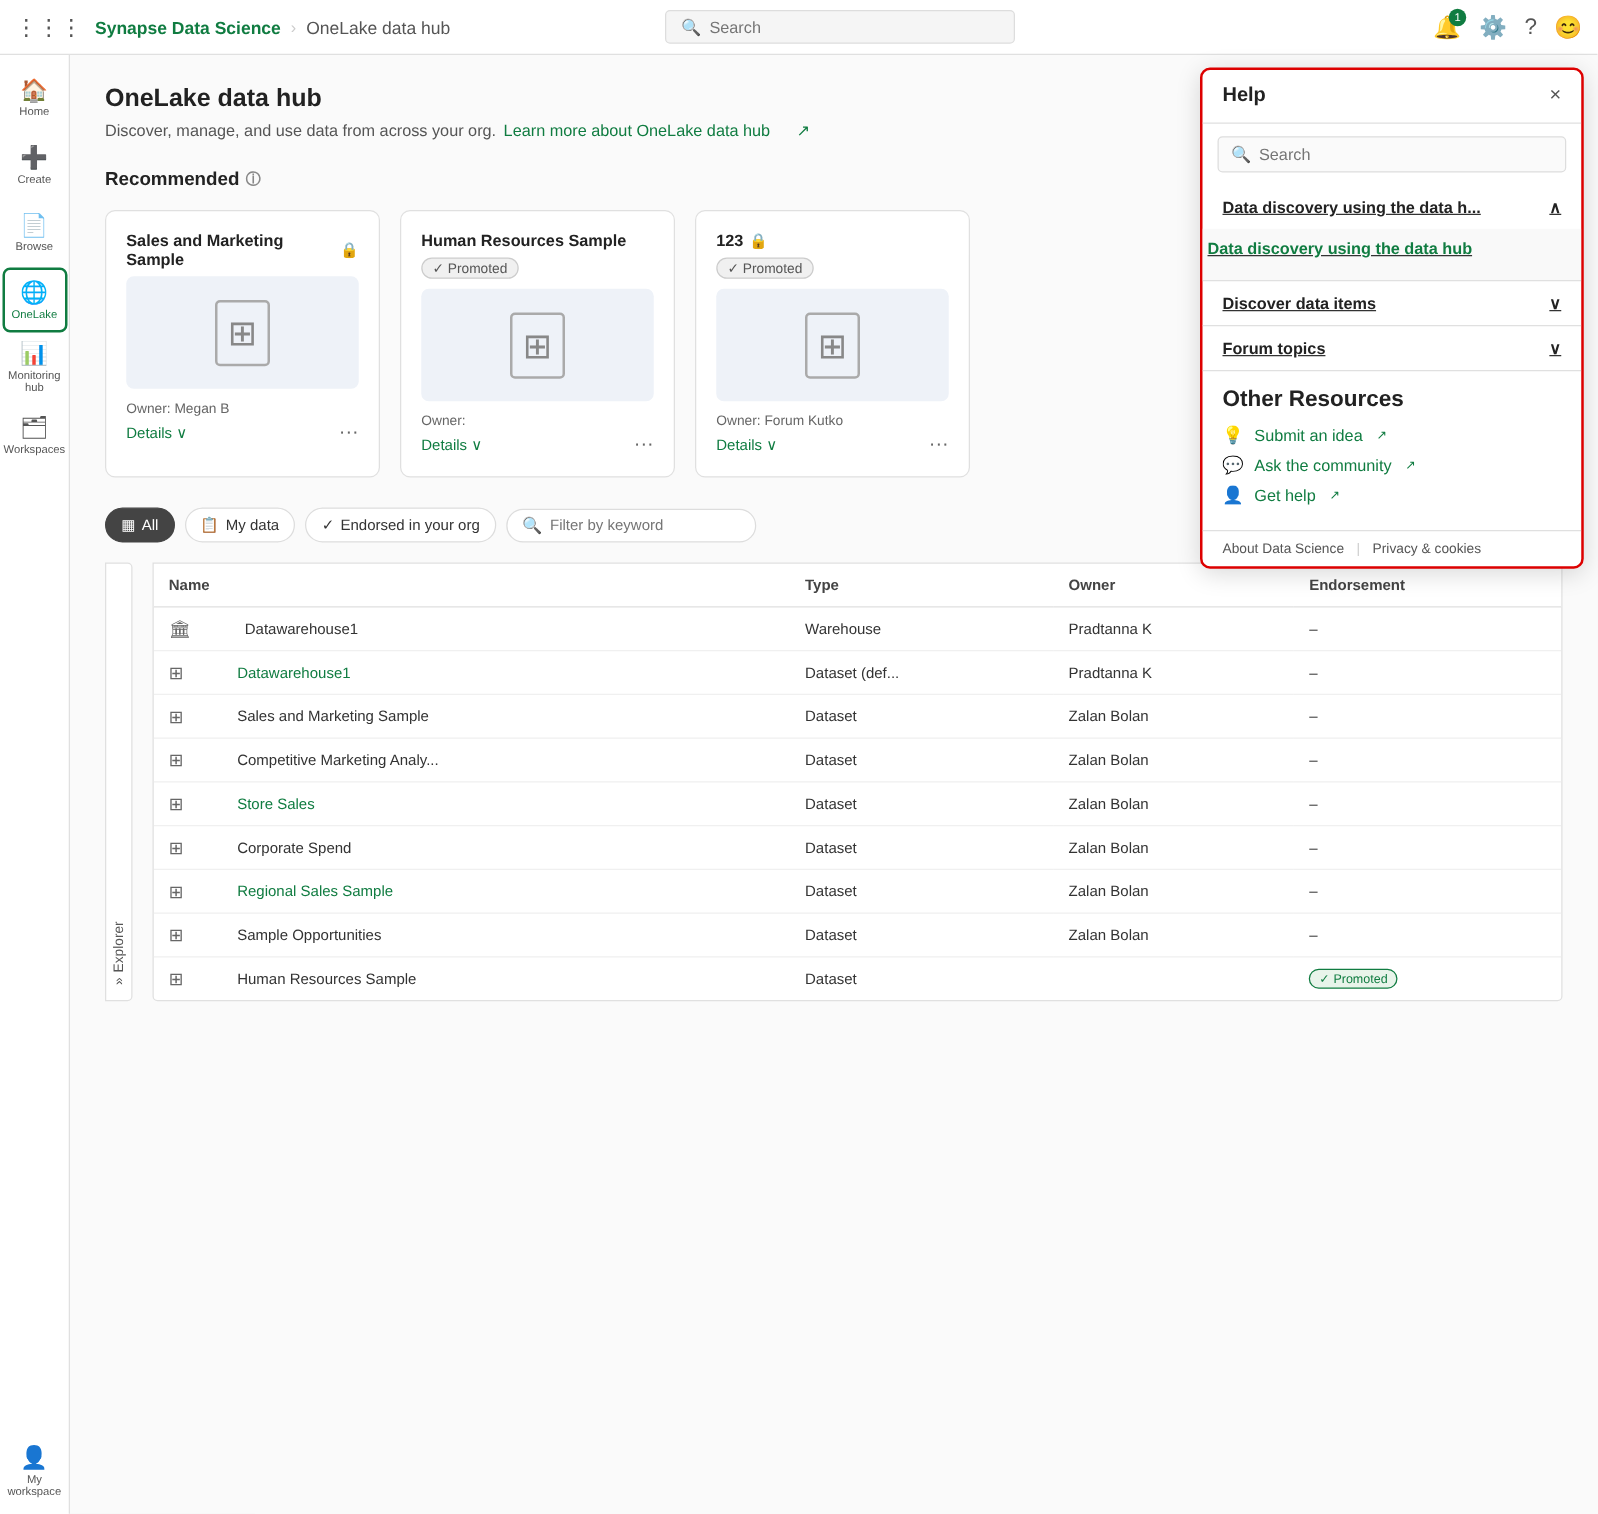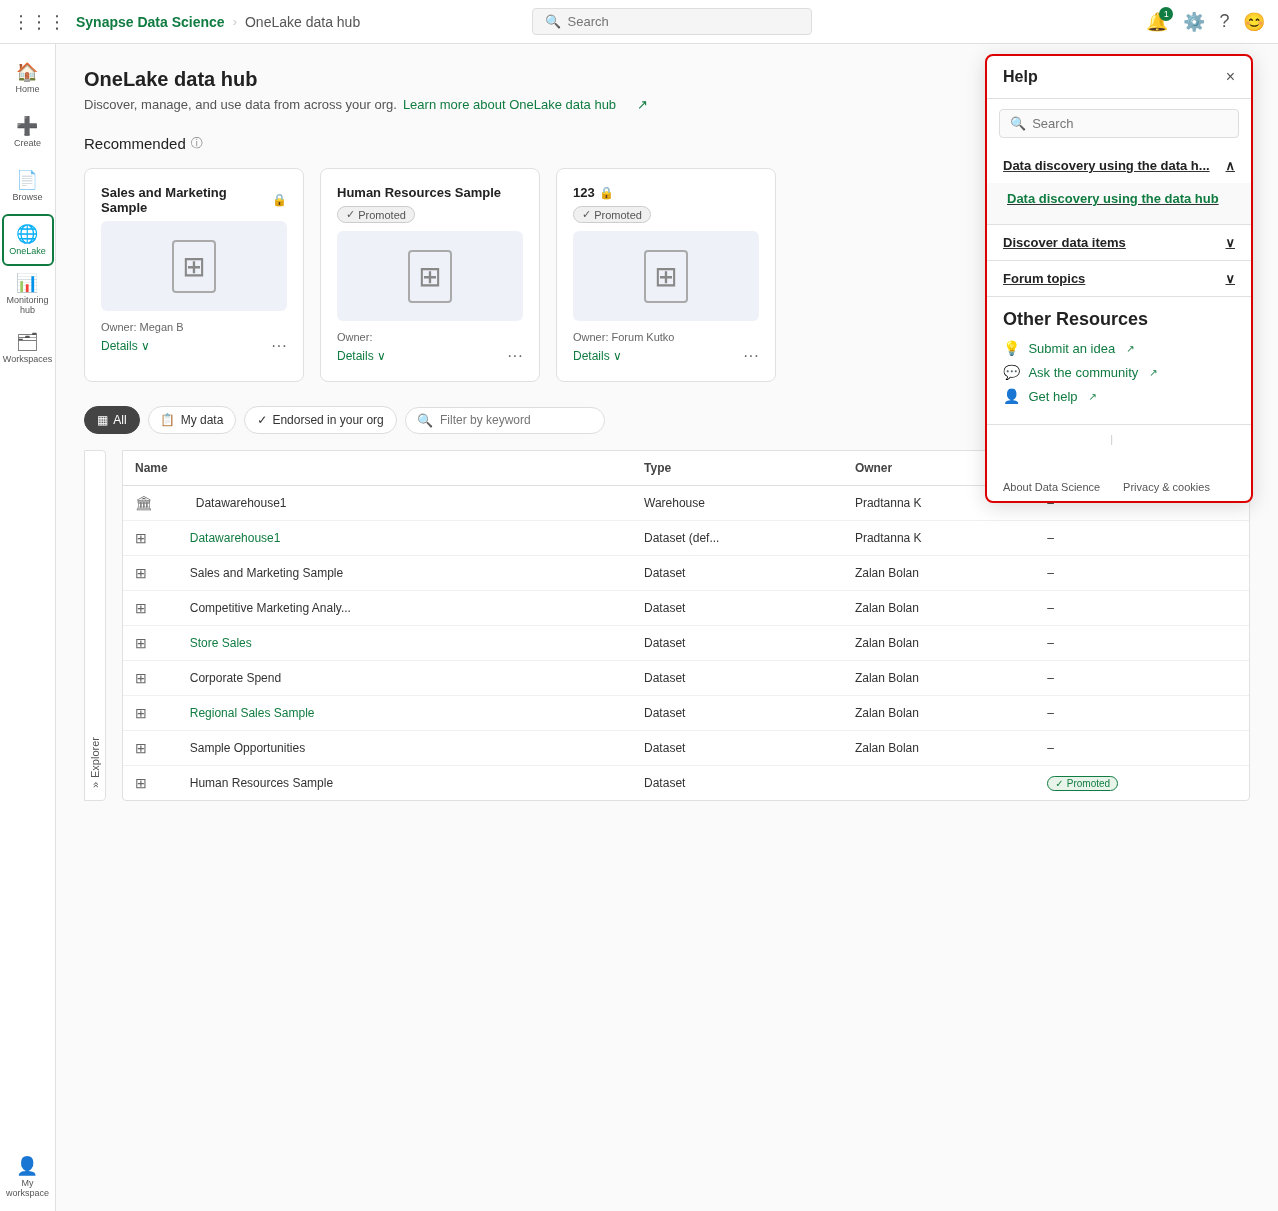--- a/index.html
+++ b/index.html
@@ -54,21 +54,21 @@
       margin-top: 44px; margin-left: 56px;
       padding: 24px 28px; min-height: calc(100vh - 44px);
       background: #fafafa; overflow-y: auto; height: calc(100vh - 44px);
     }
     .page-title { font-size: 20px; font-weight: 600; color: #222; margin-bottom: 6px; }
     .page-subtitle { font-size: 13px; color: #555; display: flex; align-items: center; gap: 6px; }
     .page-subtitle a { color: #107c41; text-decoration: none; display: flex; align-items: center; gap: 21px; }
 
     
     .section-header { display: flex; align-items: center; justify-content: space-between; margin: 18px 0 12px; }
-    .section-title { font-size: 15px; font-weight: 400; color: #222; display: flex; align-items: center; gap: 5px; }
+    .section-title { font-size: 15px; font-weight: 700; color: #222; display: flex; align-items: center; gap: 5px; }
     .section-nav { display: flex; gap: 4px; }
     .section-nav-btn {
       width: 26px; height: 26px; border: 1px solid #ddd; background: #fff;
       border-radius: 4px; cursor: pointer; display: flex; align-items: center; justify-content: center;
       font-size: 12px; color: #555;
     }
 
     
     .cards-container { display: flex; gap: 16px; margin-bottom: 24px; }
     .card {
@@ -141,22 +141,22 @@
     .td-icon { color: #666; font-size: 14px; padding-right: 4px; }
     .name-cell { display: flex; align-items: center; gap: 8px; }
     .endorsed-badge {
       display: inline-flex; align-items: center; gap: 3px;
       background: #e8f4ea; border: 1px solid #107c41; border-radius: 12px;
       padding: 1px 7px; font-size: 10px; color: #107c41;
     }
 
     
     .help-panel {
-      position: fixed; top: 54px; right: 25px;
-      width: 268px; background: #fff; border: 2px solid #d00;
+      position: fixed; top: 54px; right: 11px;
+      width: 307px; background: #fff; border: 2px solid #d00;
       border-radius: 8px; box-shadow: 0 4px 20px rgba(0,0,0,0.15);
       z-index: 200; overflow: hidden;
     }
     .help-header {
       display: flex; align-items: center; justify-content: space-between;
       padding: 12px 16px; border-bottom: 1px solid #e0e0e0;
     }
     .help-title { font-size: 16px; font-weight: 600; color: #222; }
     .help-close { cursor: pointer; color: #555; font-size: 16px; }
     .help-search {
@@ -165,39 +165,39 @@
       border: 1px solid #ddd; border-radius: 4px; background: #fafafa;
     }
     .help-search input { border: none; background: transparent; outline: none; font-size: 13px; width: 100%; color: #555; }
 
     
     .help-section { border-bottom: 1px solid #e0e0e0; text-decoration: underline; }
     .help-section-header {
       display: flex; align-items: center; justify-content: space-between;
       padding: 10px 16px; cursor: pointer; font-size: 13px; font-weight: 600; color: #222;
     }
-    .help-section-content { padding: 8px 20px 12px; background: #f9f9f9; }
+    .help-section-content { padding: 8px 4px 12px; background: #f9f9f9; }
     .help-section-link { color: #107c41; font-size: 13px; font-weight: 600; display: block; margin-bottom: 6px; cursor: pointer; }
     .help-section-desc { font-size: 12px; color: #555; line-height: 1.5; }
 
     
     .other-resources { padding: 12px 16px; }
     .other-resources-title { font-size: 18px; font-weight: 600; color: #222; margin-bottom: 10px; }
     .resource-link {
       display: flex; align-items: center; gap: 8px;
       font-size: 13px; color: #107c41; cursor: pointer; margin-bottom: 8px;
     }
     .resource-icon { font-size: 14px; color: #107c41; }
 
     
     .help-footer {
       padding: 8px 16px; border-top: 1px solid #e0e0e0;
       display: flex; gap: 10px; font-size: 11px;
     }
-    .help-footer a { color: #555; text-decoration: none; margin-top: 48px; }
+    .help-footer a { color: #555; text-decoration: none; }
     .help-footer .separator { color: #ccc; }
   </style>
 </head>
 <body>
 
 <div class="topnav">
   <span class="topnav-grid-icon">⋮⋮⋮</span>
   <div class="topnav-brand">
     <span class="topnav-brand-name">Synapse Data Science</span>
     <span class="topnav-separator">›</span>

